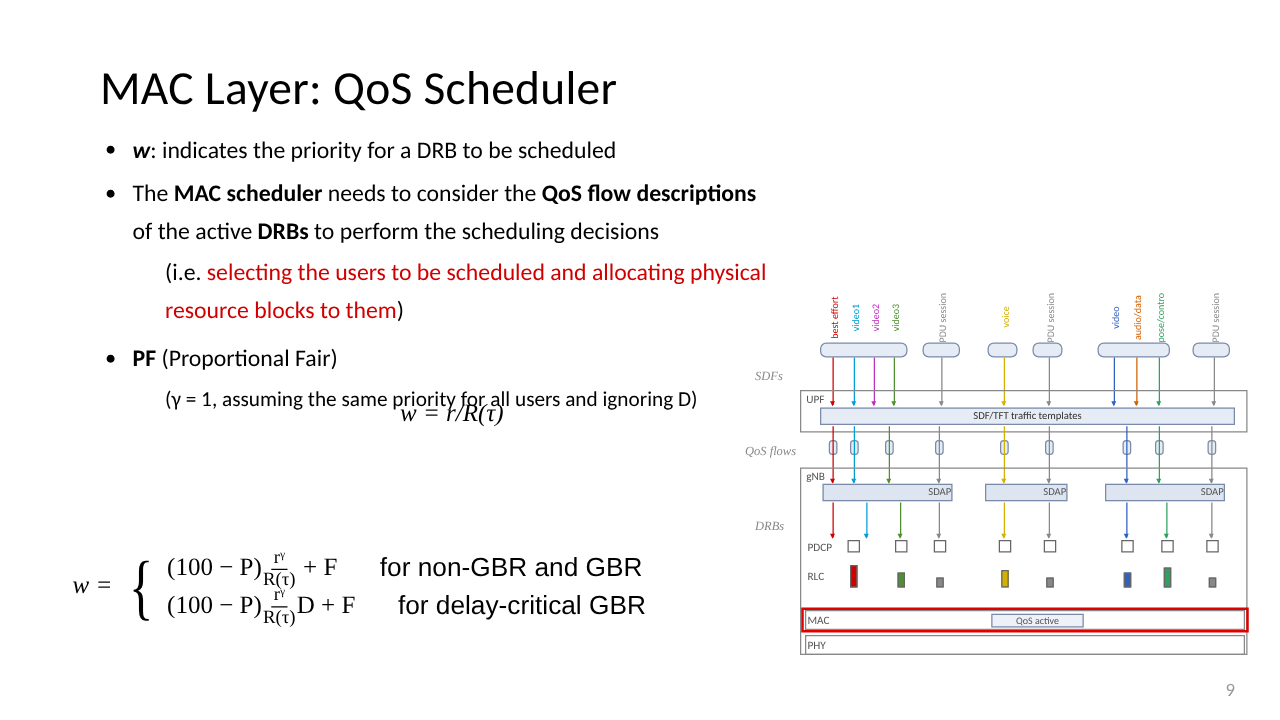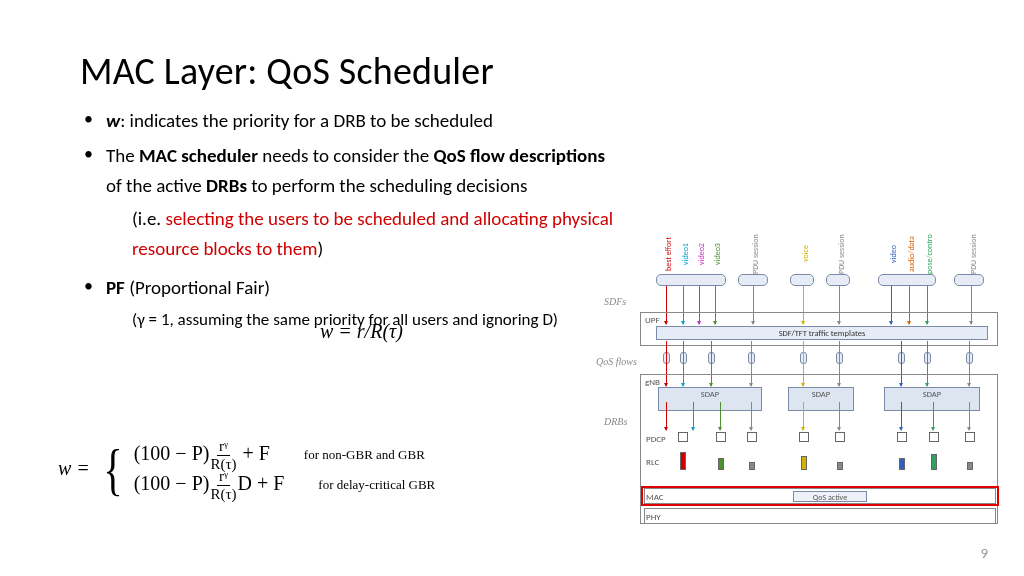--- a/index.html
+++ b/index.html
@@ -95,23 +95,23 @@
     flex-direction: column;
     align-items: center;
     vertical-align: middle;
     font-size: 15px;
     line-height: 1;
     margin: 0 1px;
   }
   .frac .num { border-bottom: 1px solid #000; padding: 0 2px 1px; }
   .frac .den { padding-top: 1px; }
   .case-text {
-    font-family: Liberation Serif, serif;
+    font-family: Liberation Sans, sans-serif;
     font-style: normal;
-    font-size: 13px;
+    font-size: 21px;
     padding-left: 14px;
   }
   .page-num {
     position: absolute;
     right: 36px;
     bottom: 14px;
     color: #999;
     font-size: 15px;
   }
 
@@ -209,25 +209,25 @@
   }
   .gnb-label {
     position: absolute;
     left: 4px;
     top: 1px;
     font-size: 9px;
   }
   .sdap {
     position: absolute;
     top: 153px;
-    height: 24px;
+    height: 14px;
     border: 1px solid #7a8aa8;
     background: #dce5f0;
     font-size: 8.5px;
-    text-align: center;
+    text-align: right;
     line-height: 13px;
   }
   .layer-label {
     position: absolute;
     left: 38px;
     font-size: 9px;
   }
   .sq {
     position: absolute;
     width: 10px;

